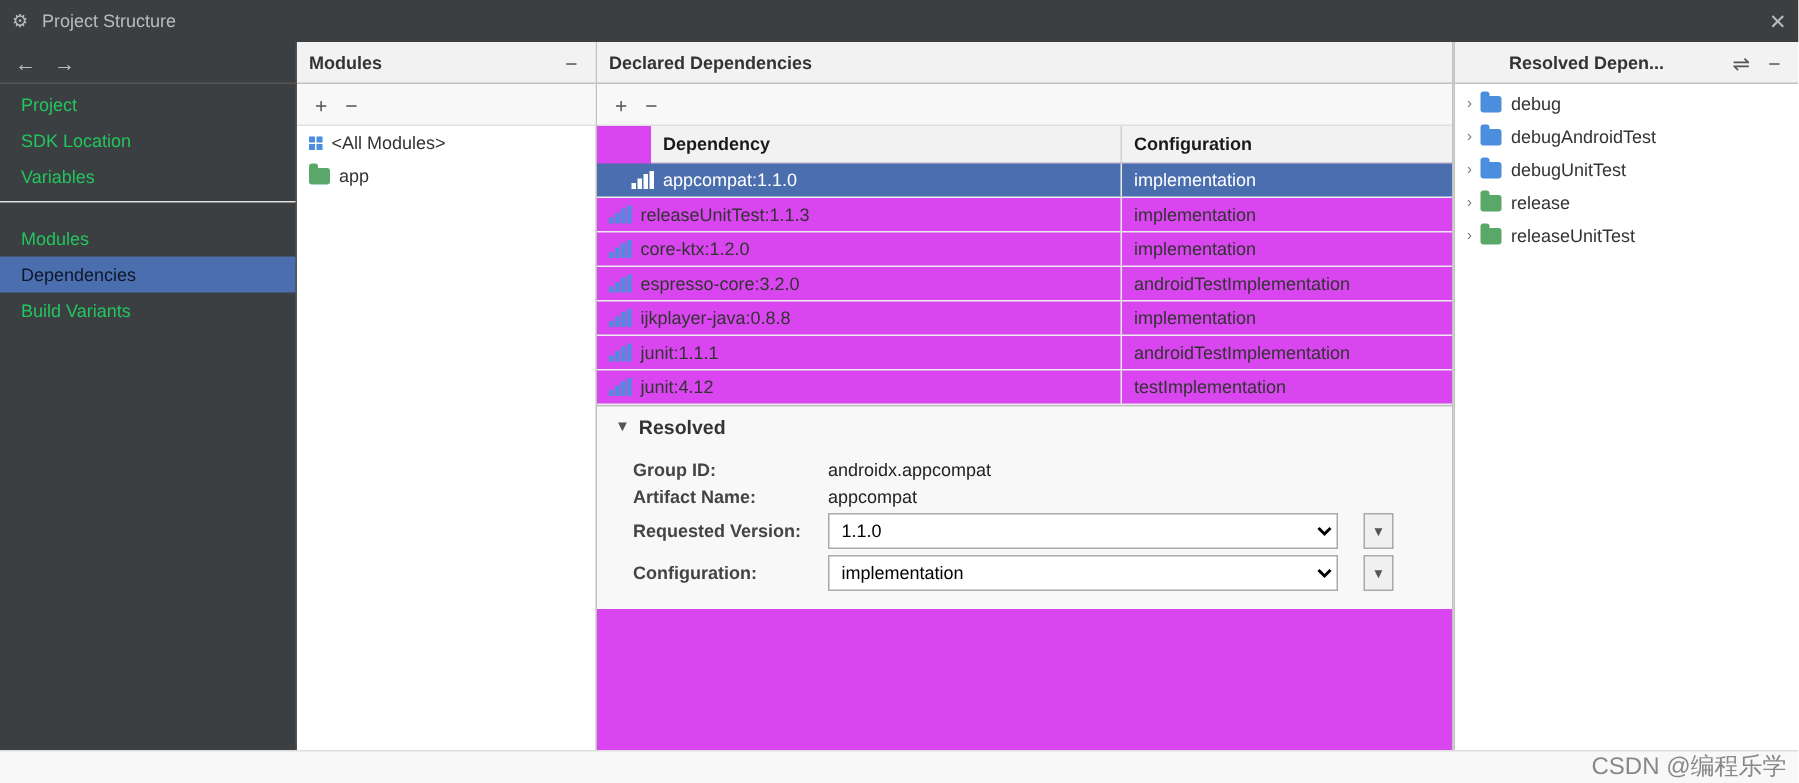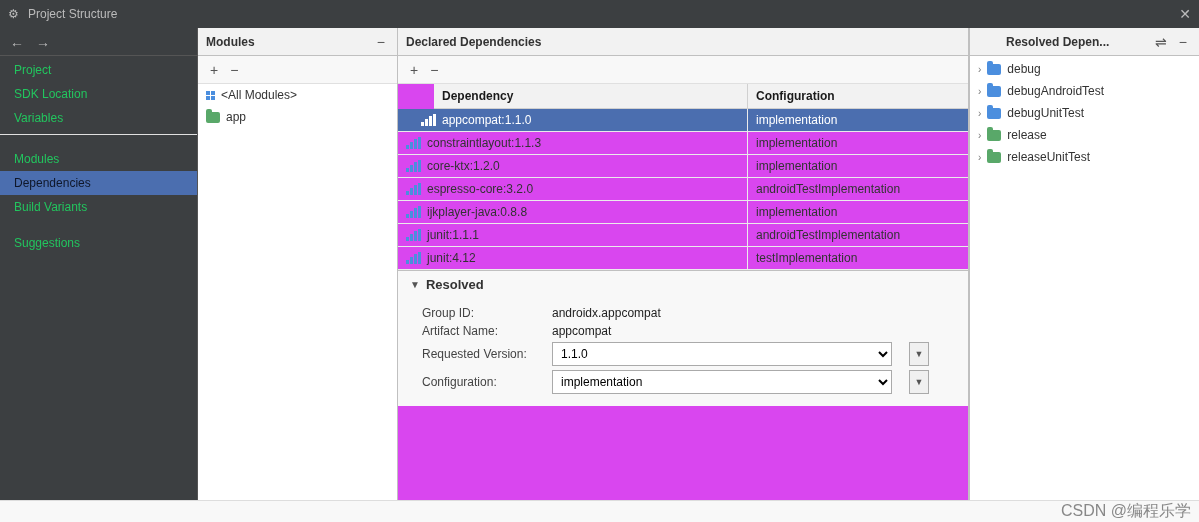--- a/index.html
+++ b/index.html
@@ -312,21 +312,21 @@
       padding: 4px 12px 8px 24px;
     }
     .detail-row {
       display: flex;
       align-items: center;
       margin: 4px 0;
       font-size: 12px;
     }
     .detail-label {
       width: 130px;
-      font-weight: normal;
+      font-weight: bold;
       color: #444;
       flex-shrink: 0;
     }
     .detail-value {
       color: #222;
     }
     .detail-input-row {
       display: flex;
       align-items: center;
       gap: 17px;
@@ -447,23 +447,20 @@
       <div class="sidebar-item">Variables</div>
     </div>
     <div class="separator"></div>
     <div class="sidebar-divider"></div>
     <div class="sidebar-section">
       <div class="sidebar-item">Modules</div>
       <div class="sidebar-item active">Dependencies</div>
       <div class="sidebar-item">Build Variants</div>
     </div>
     <div class="sidebar-divider"></div>
-    <div class="sidebar-section">
-      <div class="sidebar-item">Suggestions</div>
-    </div>
   </div>
 
   <div class="panels">
 
     <div class="modules-panel">
       <div class="panel-header">
         <span class="panel-title">Modules</span>
         <button class="toolbar-btn">−</button>
       </div>
       <div class="panel-toolbar">
@@ -515,21 +512,21 @@
         </div>
 
         <div class="dep-row">
           <div class="dep-cell">
             <div class="dep-icon">
                 <span></span>
                 <span></span>
                 <span></span>
                 <span></span>
               </div>
-            <span>constraintlayout:1.1.3</span>
+            <span>releaseUnitTest:1.1.3</span>
           </div>
           <div class="dep-cell-conf">implementation</div>
         </div>
 
         <div class="dep-row">
           <div class="dep-cell">
             <div class="dep-icon">
                 <span></span>
                 <span></span>
                 <span></span>

